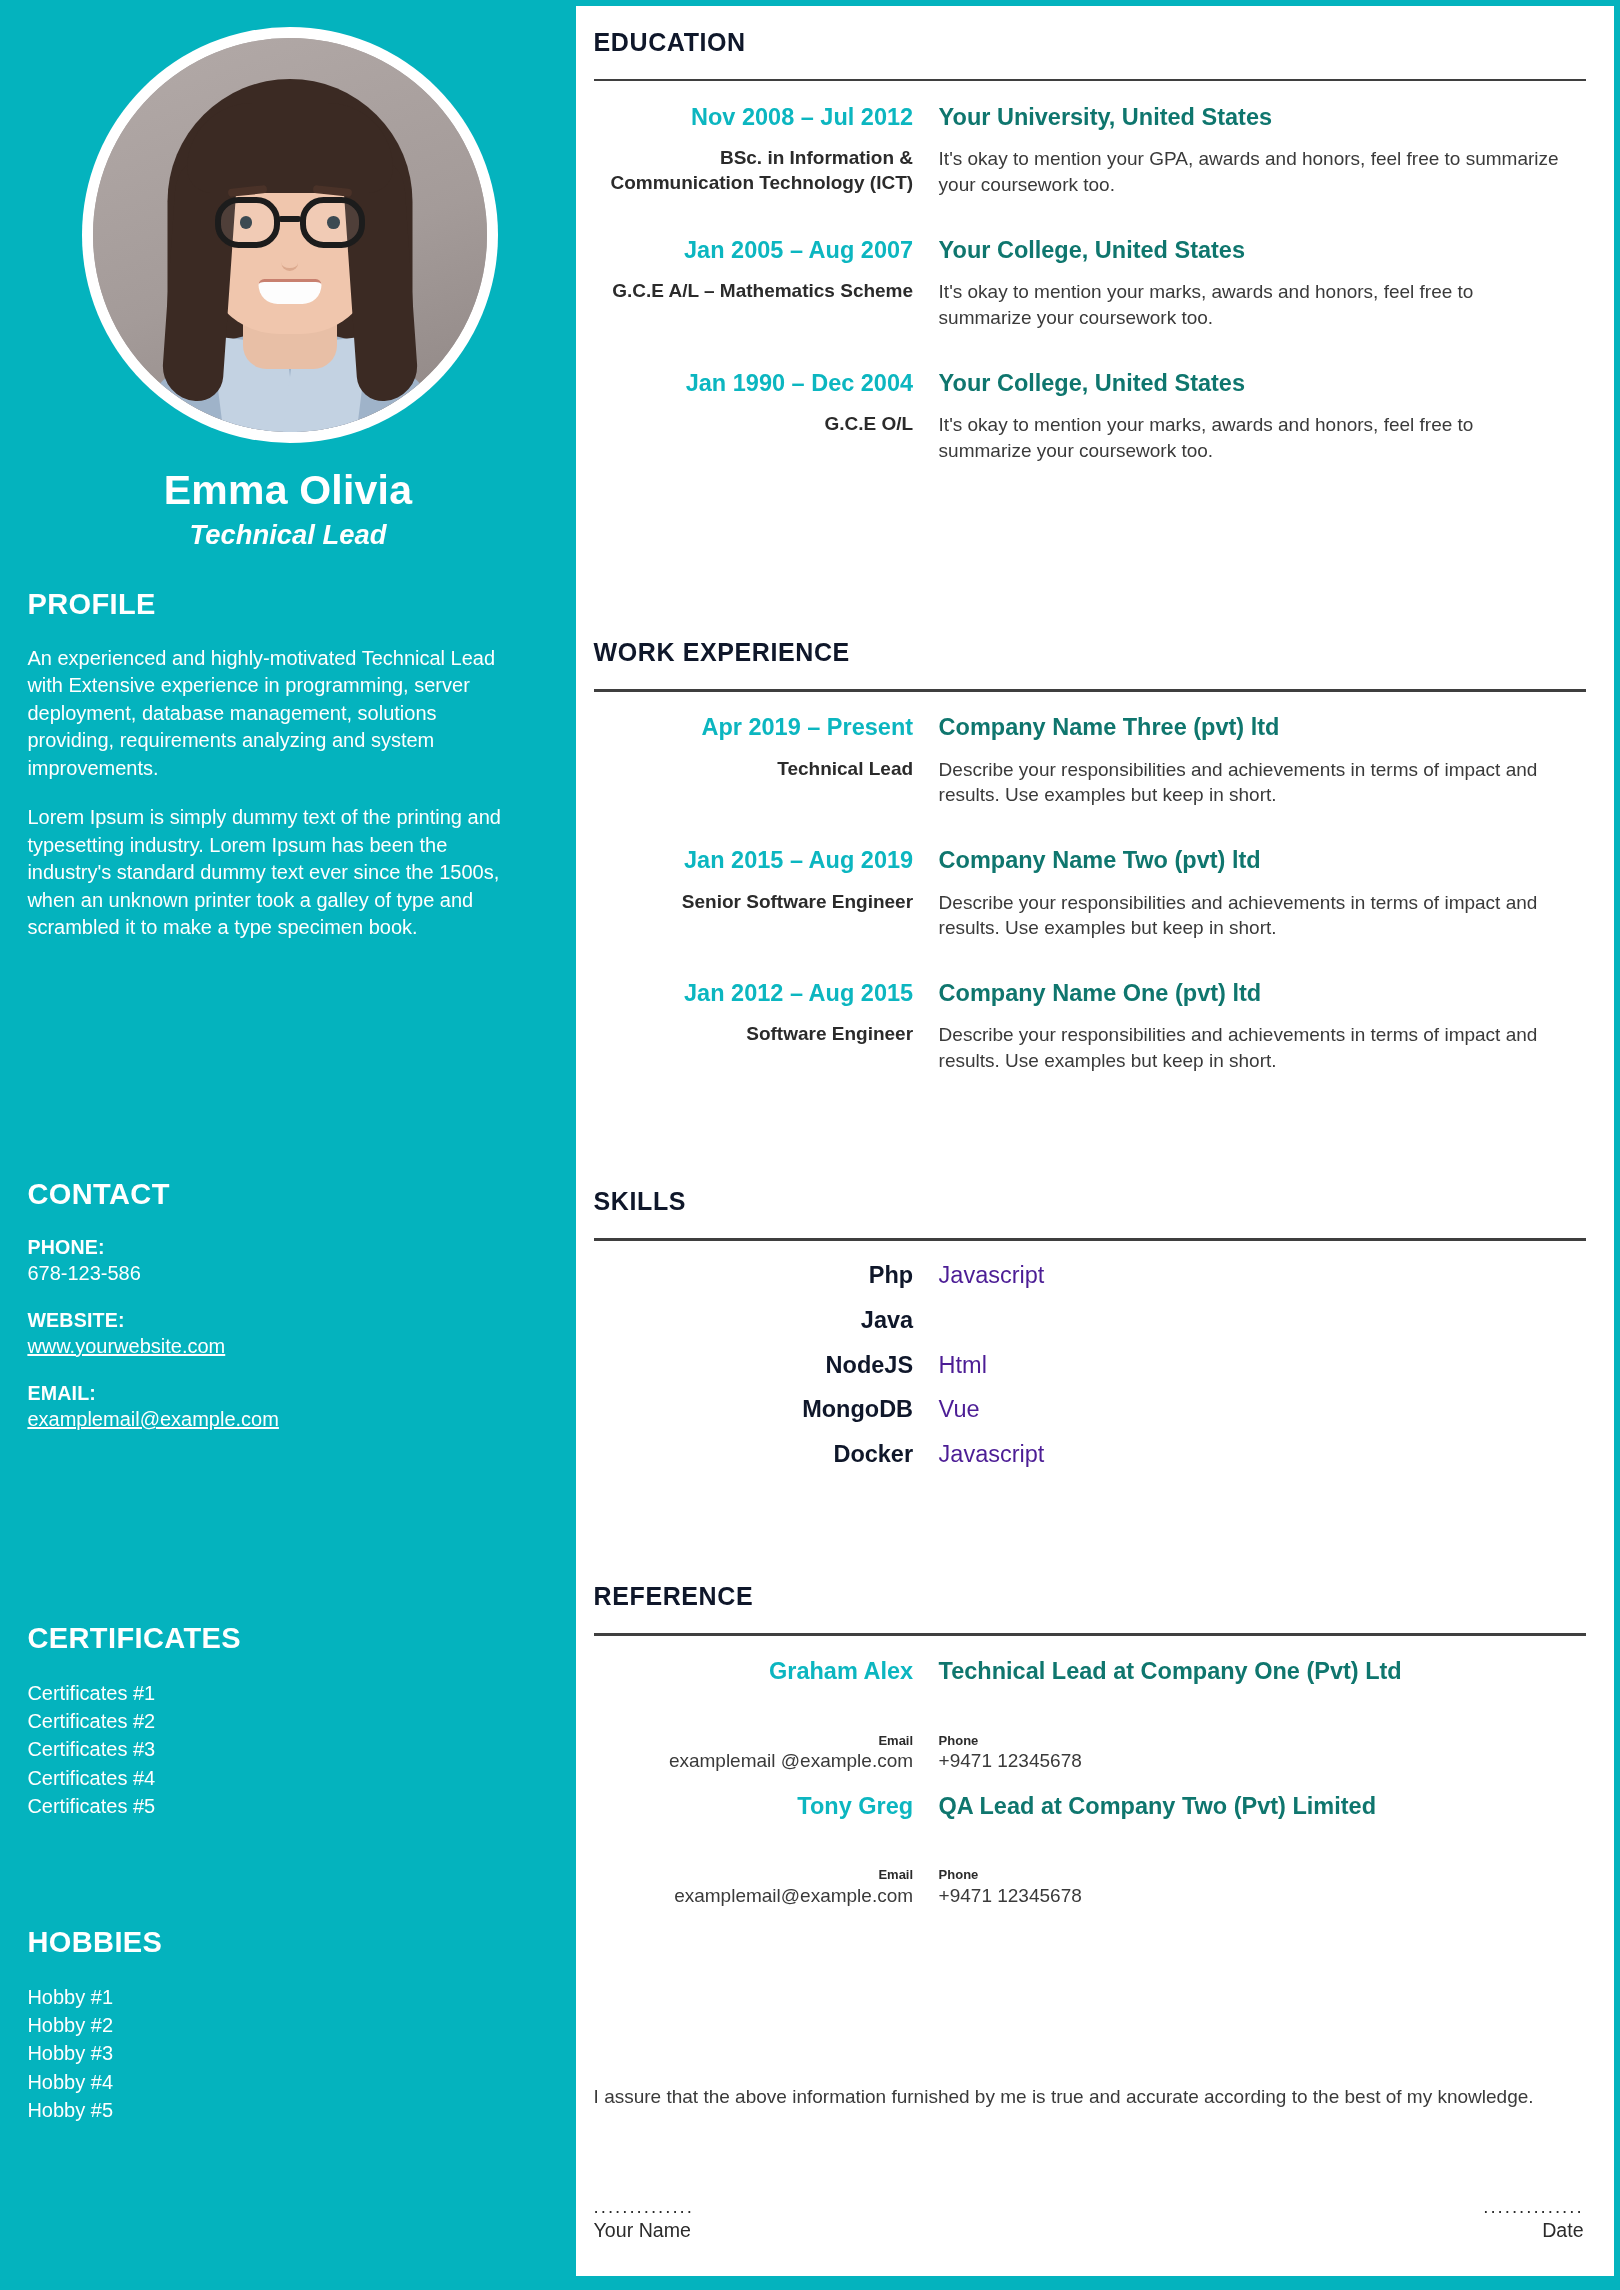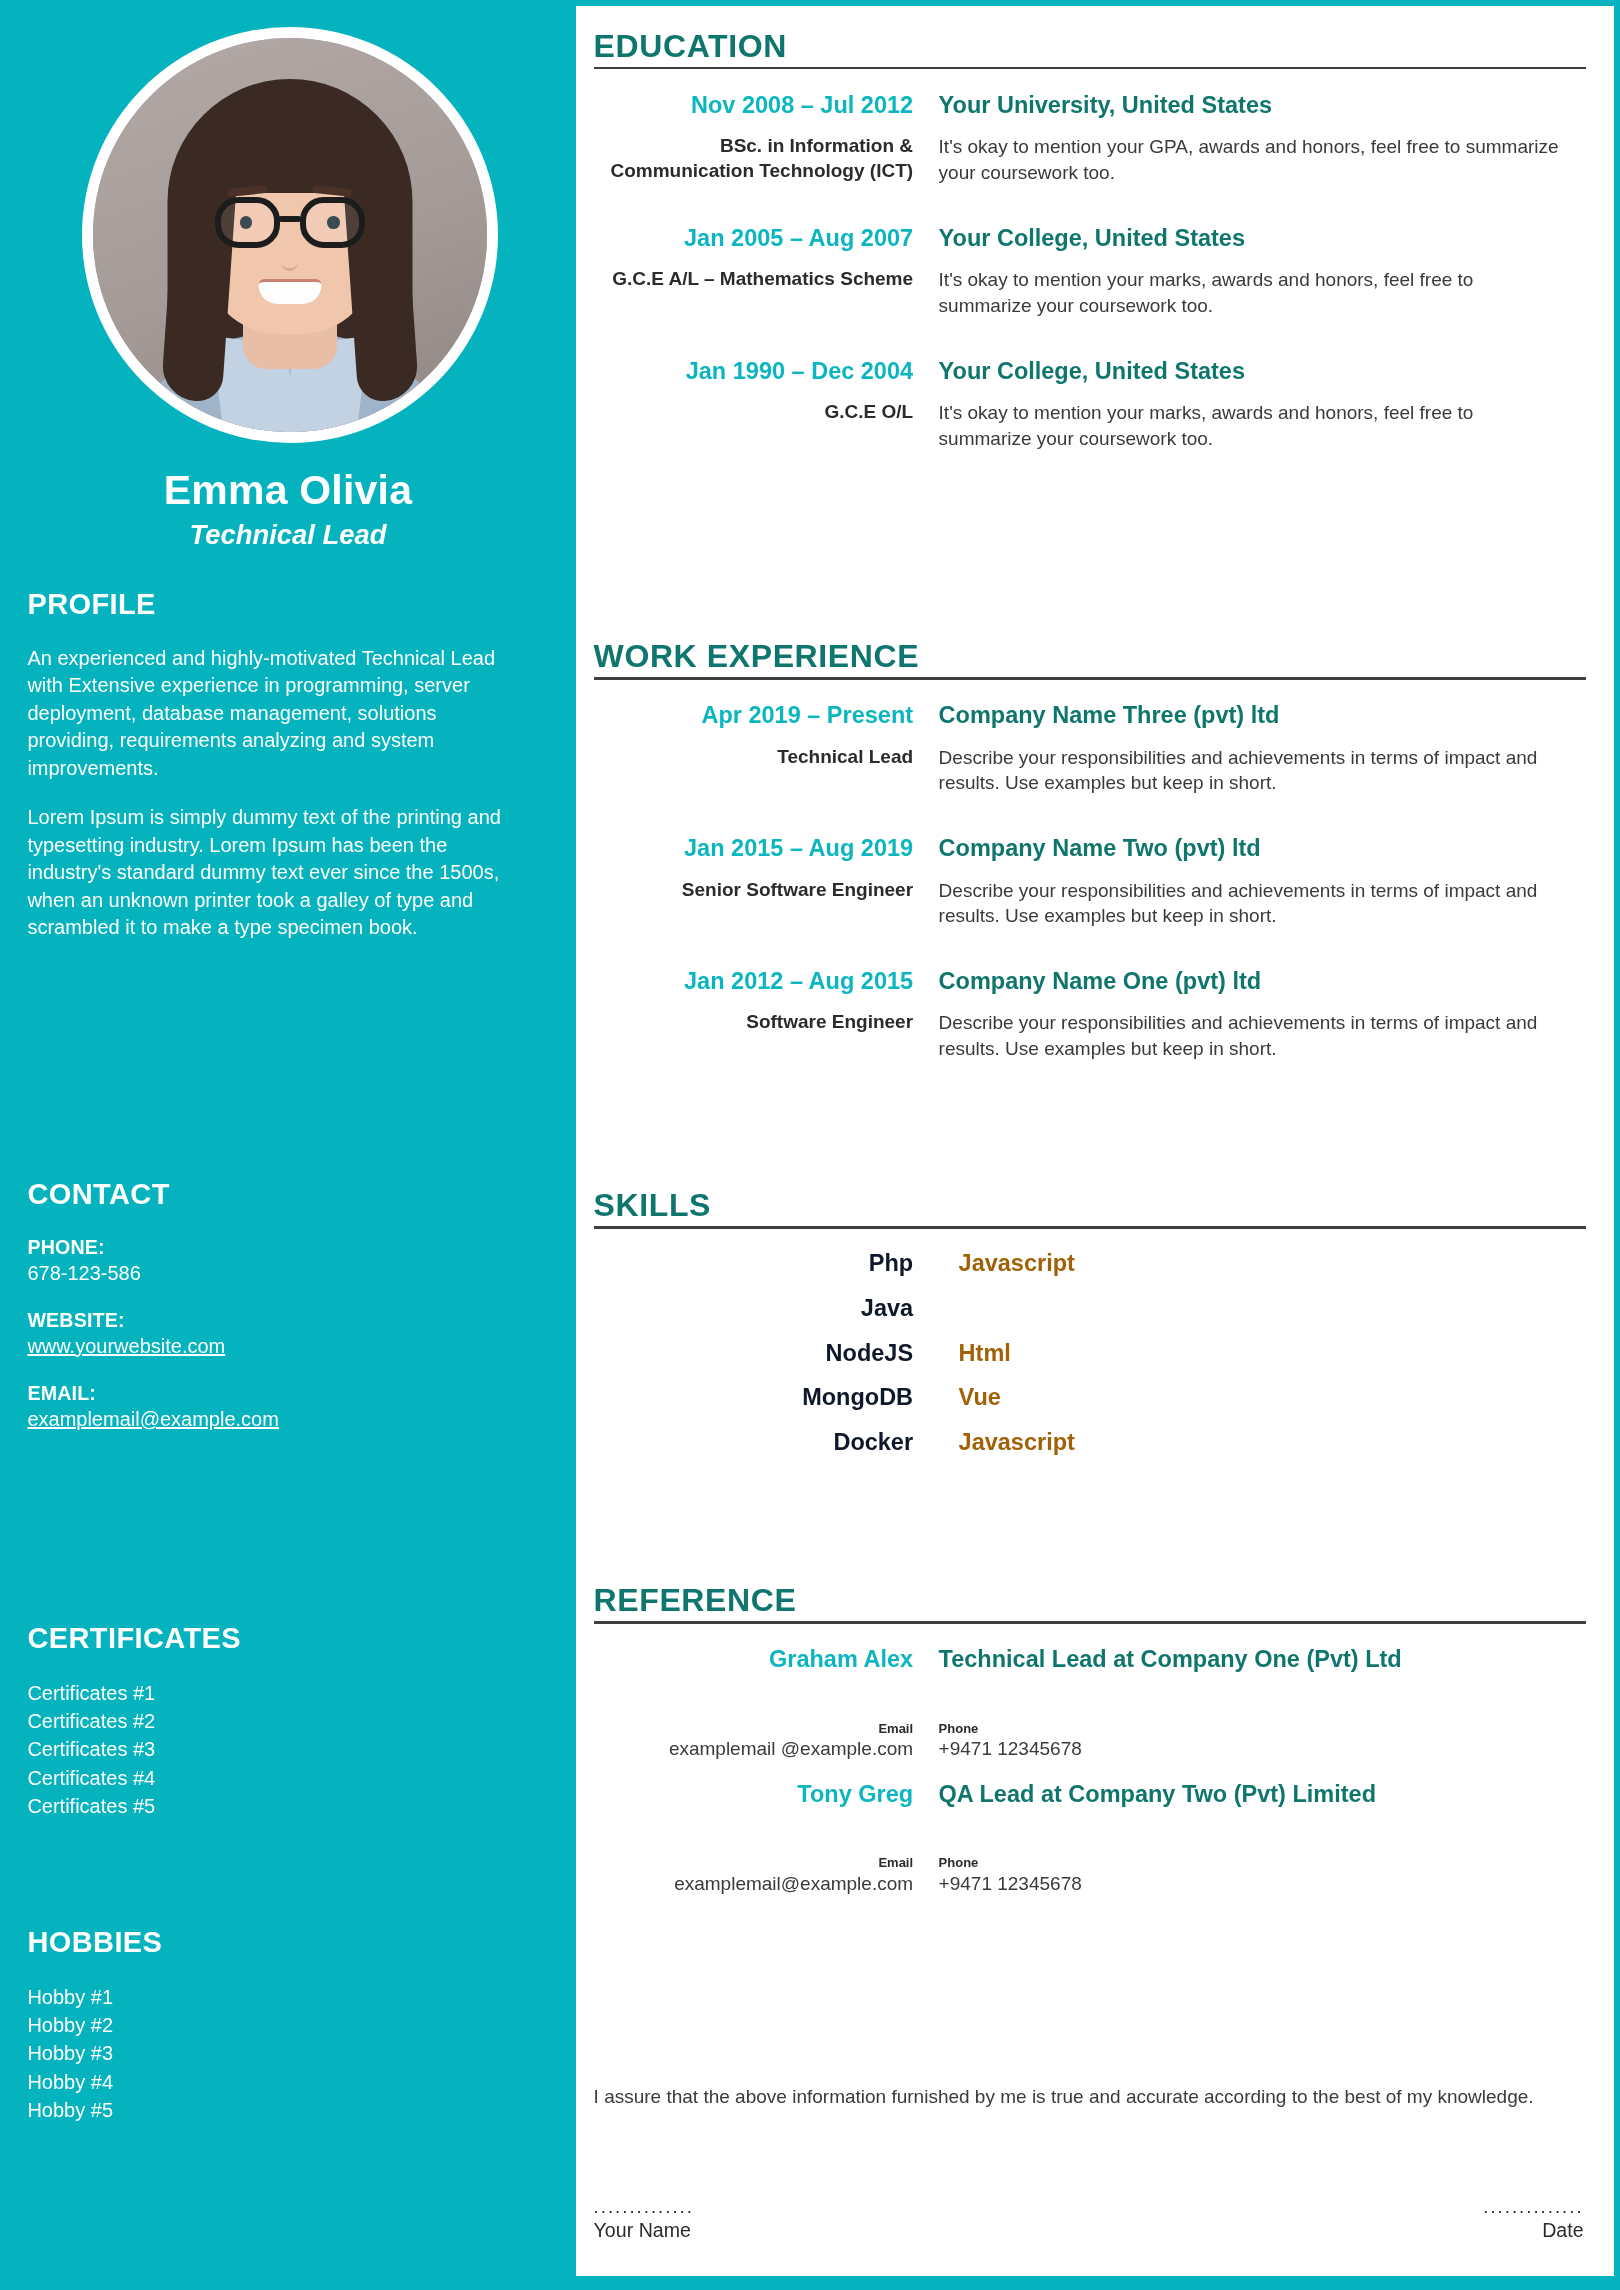--- a/index.html
+++ b/index.html
@@ -223,25 +223,25 @@
   }
   .content-inner {
     position: relative;
     width: 100%;
     height: 100%;
     padding: 0;
   }
 
   .sec { position: absolute; left: 17.6px; width: 992px; }
   .sec-head {
-    font-size: 32px;
-    font-weight: bold;
-    color: #0f766e;
+    font-size: 25px;
+    font-weight: bold;
+    color: #0f172a;
     letter-spacing: 0.6px;
-    padding-bottom: 2px;
+    padding-bottom: 22px;
   }
   .sec-rule {
     height: 2.9px;
     background: #3f3f3f;
     width: 100%;
     margin-bottom: 21.6px;
   }
 
   .entry { display: flex; margin-bottom: 5.9px; }
   .entry-left {
@@ -288,23 +288,22 @@
     text-align: right;
     padding-right: 25.5px;
     box-sizing: border-box;
     font-size: 23.5px;
     font-weight: bold;
     color: #0f172a;
   }
   .skill-b {
     flex: 1 1 auto;
     font-size: 23.5px;
-    font-weight: bold;
-    color: #a16207;
-    margin-left: 20px;
+    font-weight: normal;
+    color: #4c1d95;
   }
 
   
   .ref-group { margin-bottom: 17.6px; }
   .ref-lbl {
     font-size: 13px;
     font-weight: bold;
     color: #2b2b2b;
     line-height: 1.3;
     margin-top: 32px;

